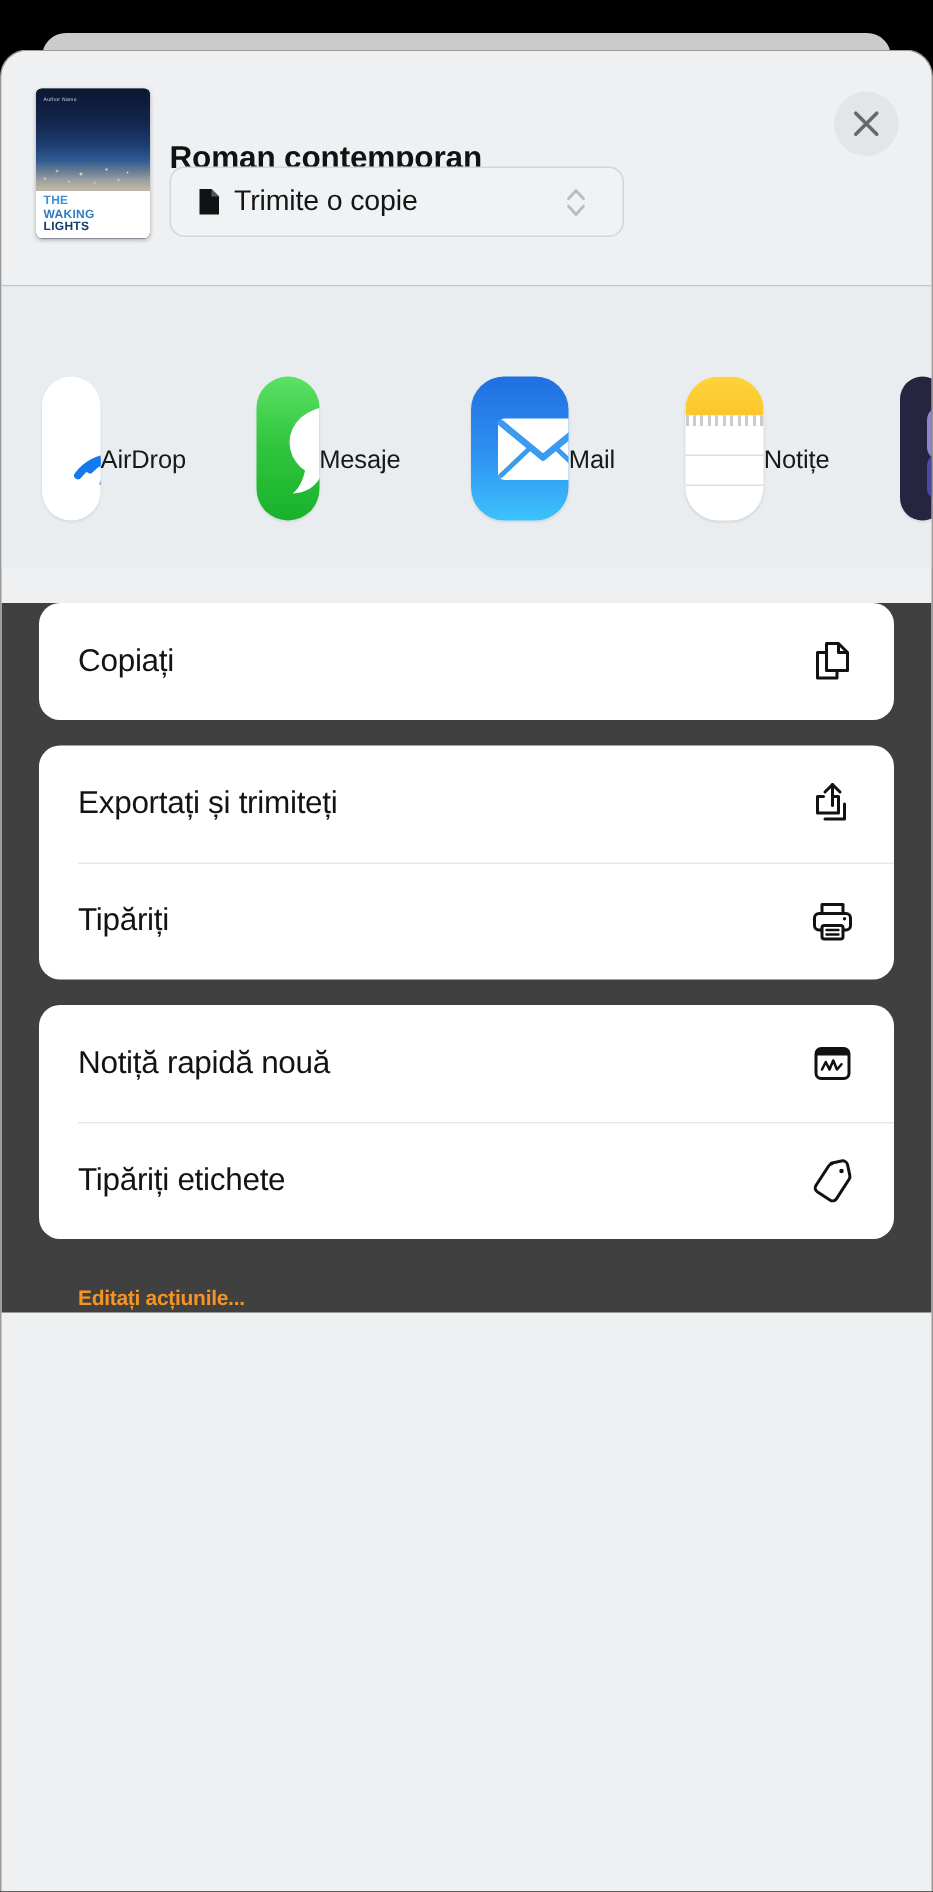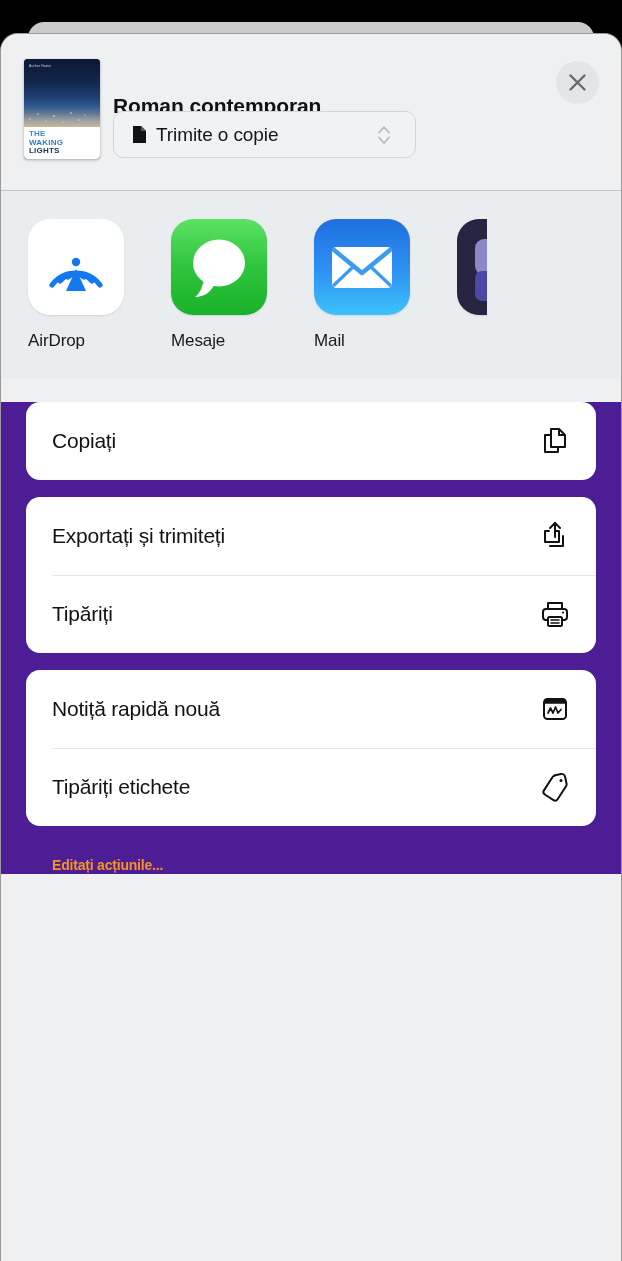--- a/index.html
+++ b/index.html
@@ -178,22 +178,22 @@
     padding-top: 28px;
     padding-left: 27px;
     display: flex;
     gap: 47px;
     background: #eaedef;
   }
   .app-item {
     width: 96px;
     flex: 0 0 auto;
     display: flex;
-    flex-direction: column;
-    align-items: flex-start;
+    flex-direction: row;
+    align-items: center;
     cursor: pointer;
   }
   .app-icon {
     width: 96px;
     height: 96px;
     border-radius: 22px;
     overflow: hidden;
     position: relative;
     box-shadow: 0 1px 2px rgba(0,0,0,0.10);
   }
@@ -234,21 +234,21 @@
     overflow: hidden;
   }
   .app-item.partial .app-icon {
     width: 96px;
     border-radius: 22px;
   }
 
   
   .groups {
     padding: 0 25px;
-    background: #4c1d95;
+    background: #404040;
   }
   .group {
     background: #ffffff;
     border-radius: 14px;
     overflow: hidden;
     margin-bottom: 17px;
   }
   .group.g1 { margin-top: 23px; }
   .row {
     height: 78px;
@@ -366,20 +366,29 @@
         <div class="app-icon icon-mail">
           <svg width="96" height="96" viewBox="0 0 96 96">
             <rect x="18" y="28" width="60" height="41" rx="4.5" fill="#ffffff"></rect>
             <path d="M20 31 L48 54 L76 31" fill="none" stroke="#3a9bf0" stroke-width="4.5" stroke-linecap="round" stroke-linejoin="round"></path>
             <path d="M20 66 L39 48 M76 66 L57 48" fill="none" stroke="#3a9bf0" stroke-width="3.2" stroke-linecap="round"></path>
           </svg>
         </div>
         <div class="app-label">Mail</div>
       </div>
 
+      <div class="app-item">
+        <div class="app-icon icon-notes">
+          <div class="notes-top"></div>
+          <div class="notes-perf"></div>
+          <div class="notes-line" style="top:52px"></div>
+          <div class="notes-line" style="top:72px"></div>
+        </div>
+        <div class="app-label">Notițe</div>
+      </div>
 
       <div class="app-item partial">
         <div class="app-icon icon-partial">
           <svg width="96" height="96" viewBox="0 0 96 96">
             <rect x="18" y="20" width="34" height="36" rx="9" fill="#8b87c9"></rect>
             <rect x="18" y="52" width="22" height="30" rx="7" fill="#4d47a6"></rect>
           </svg>
         </div>
         <div class="app-label"></div>
       </div>

